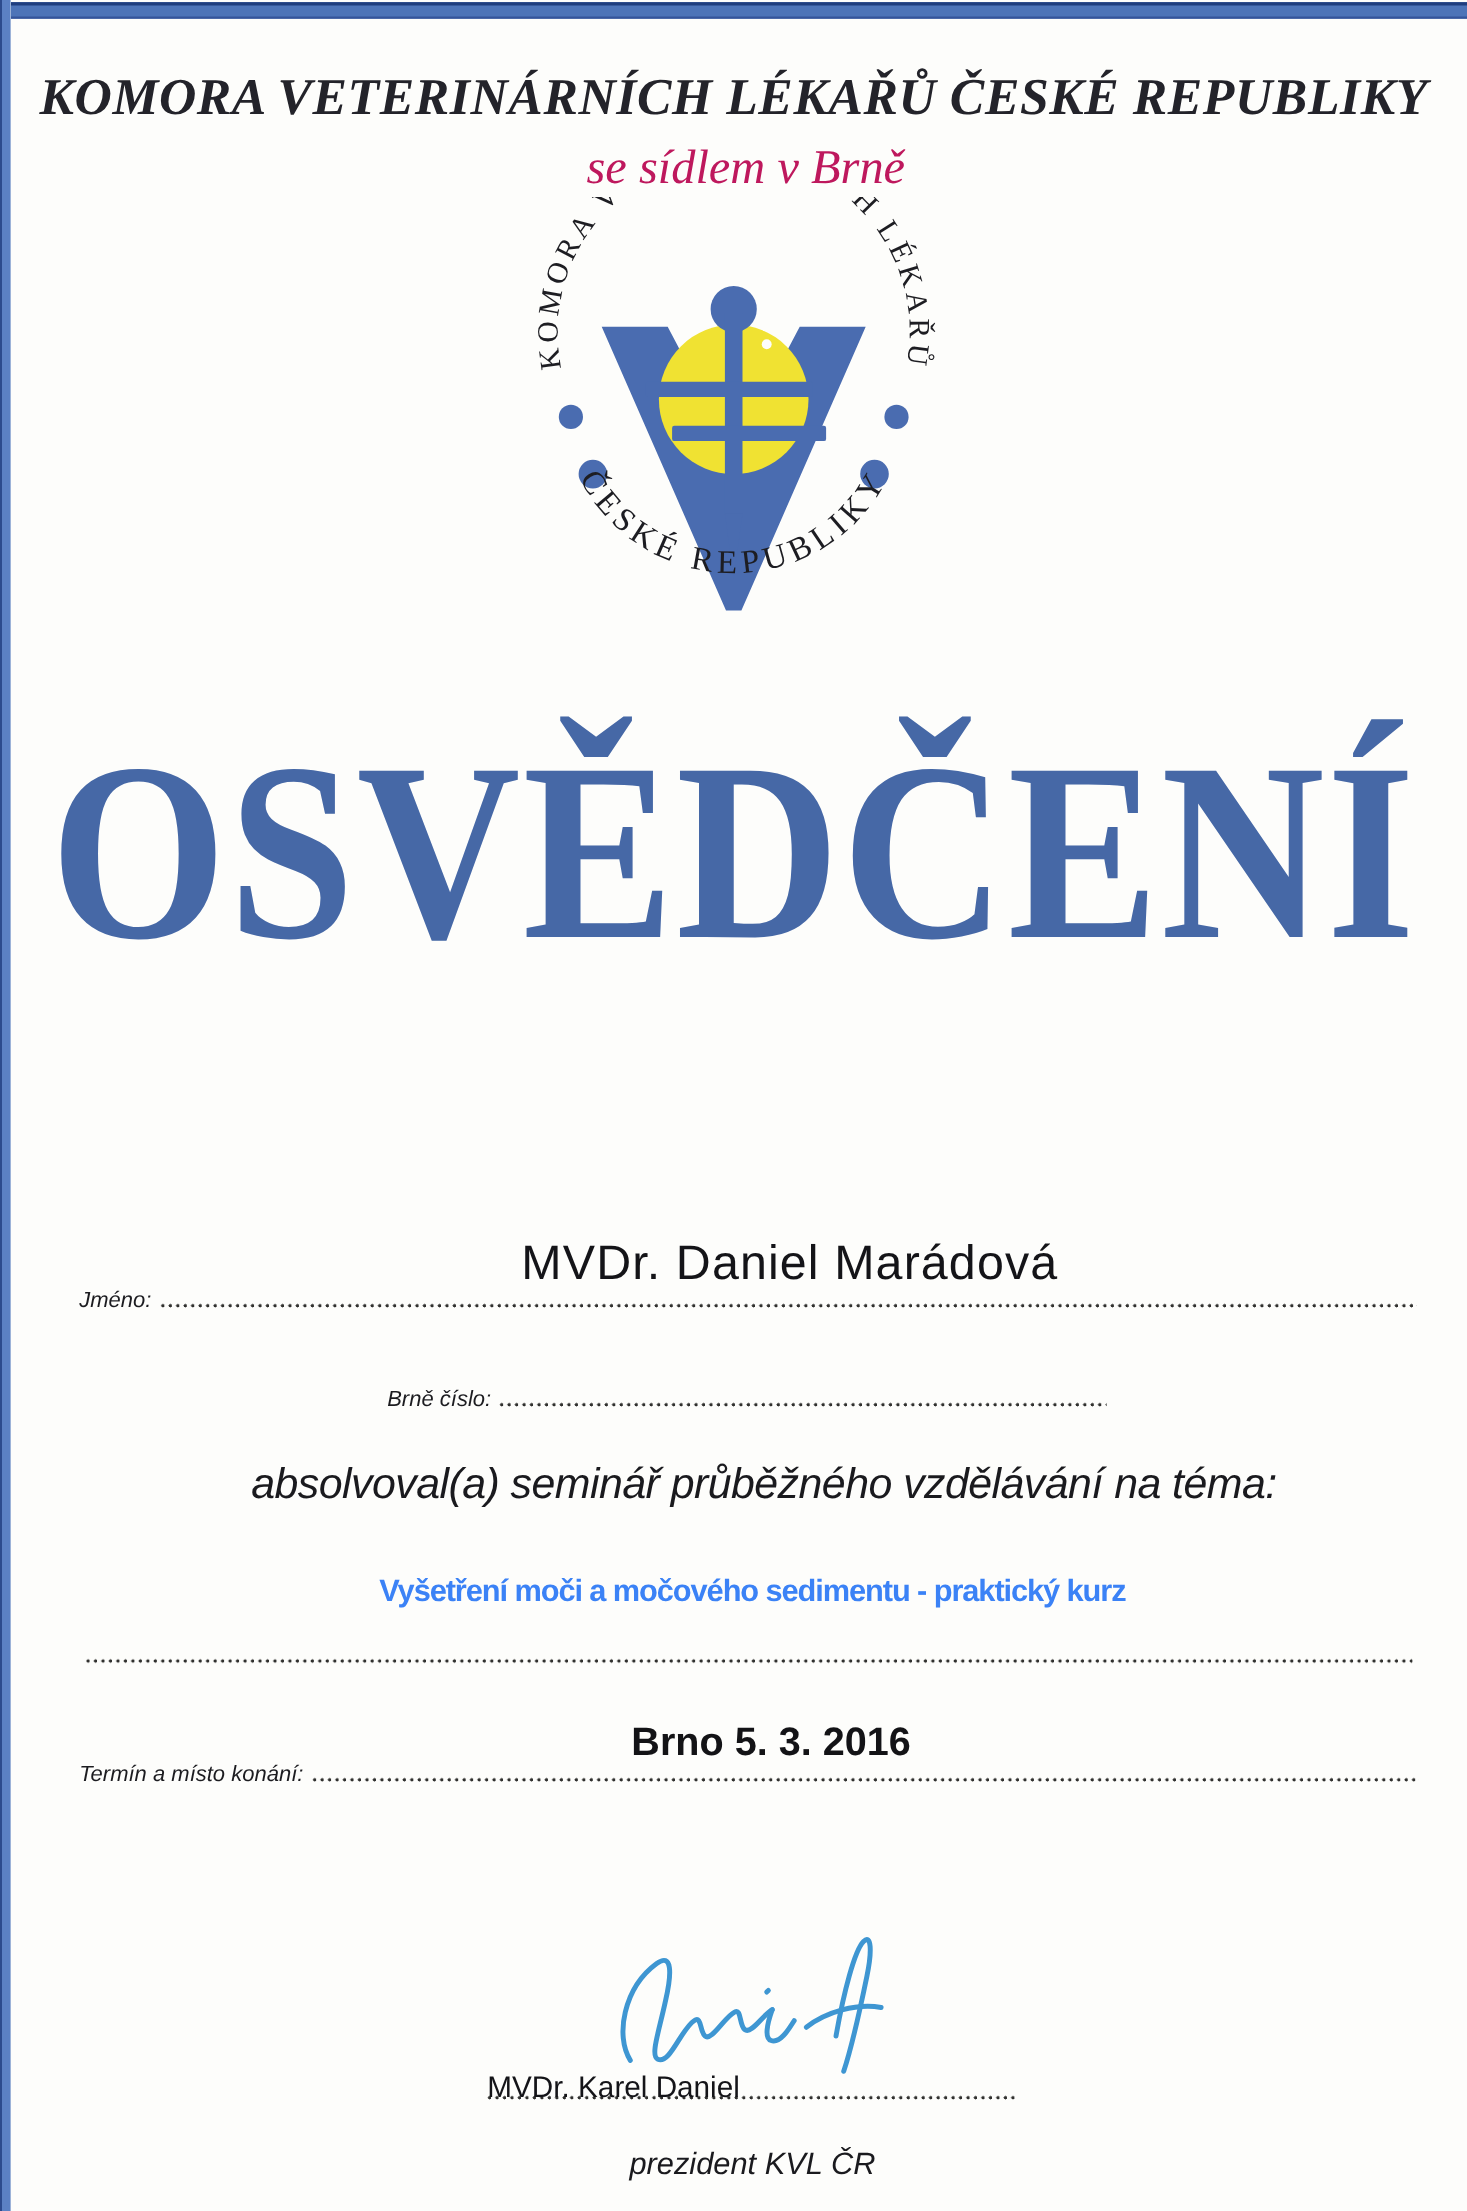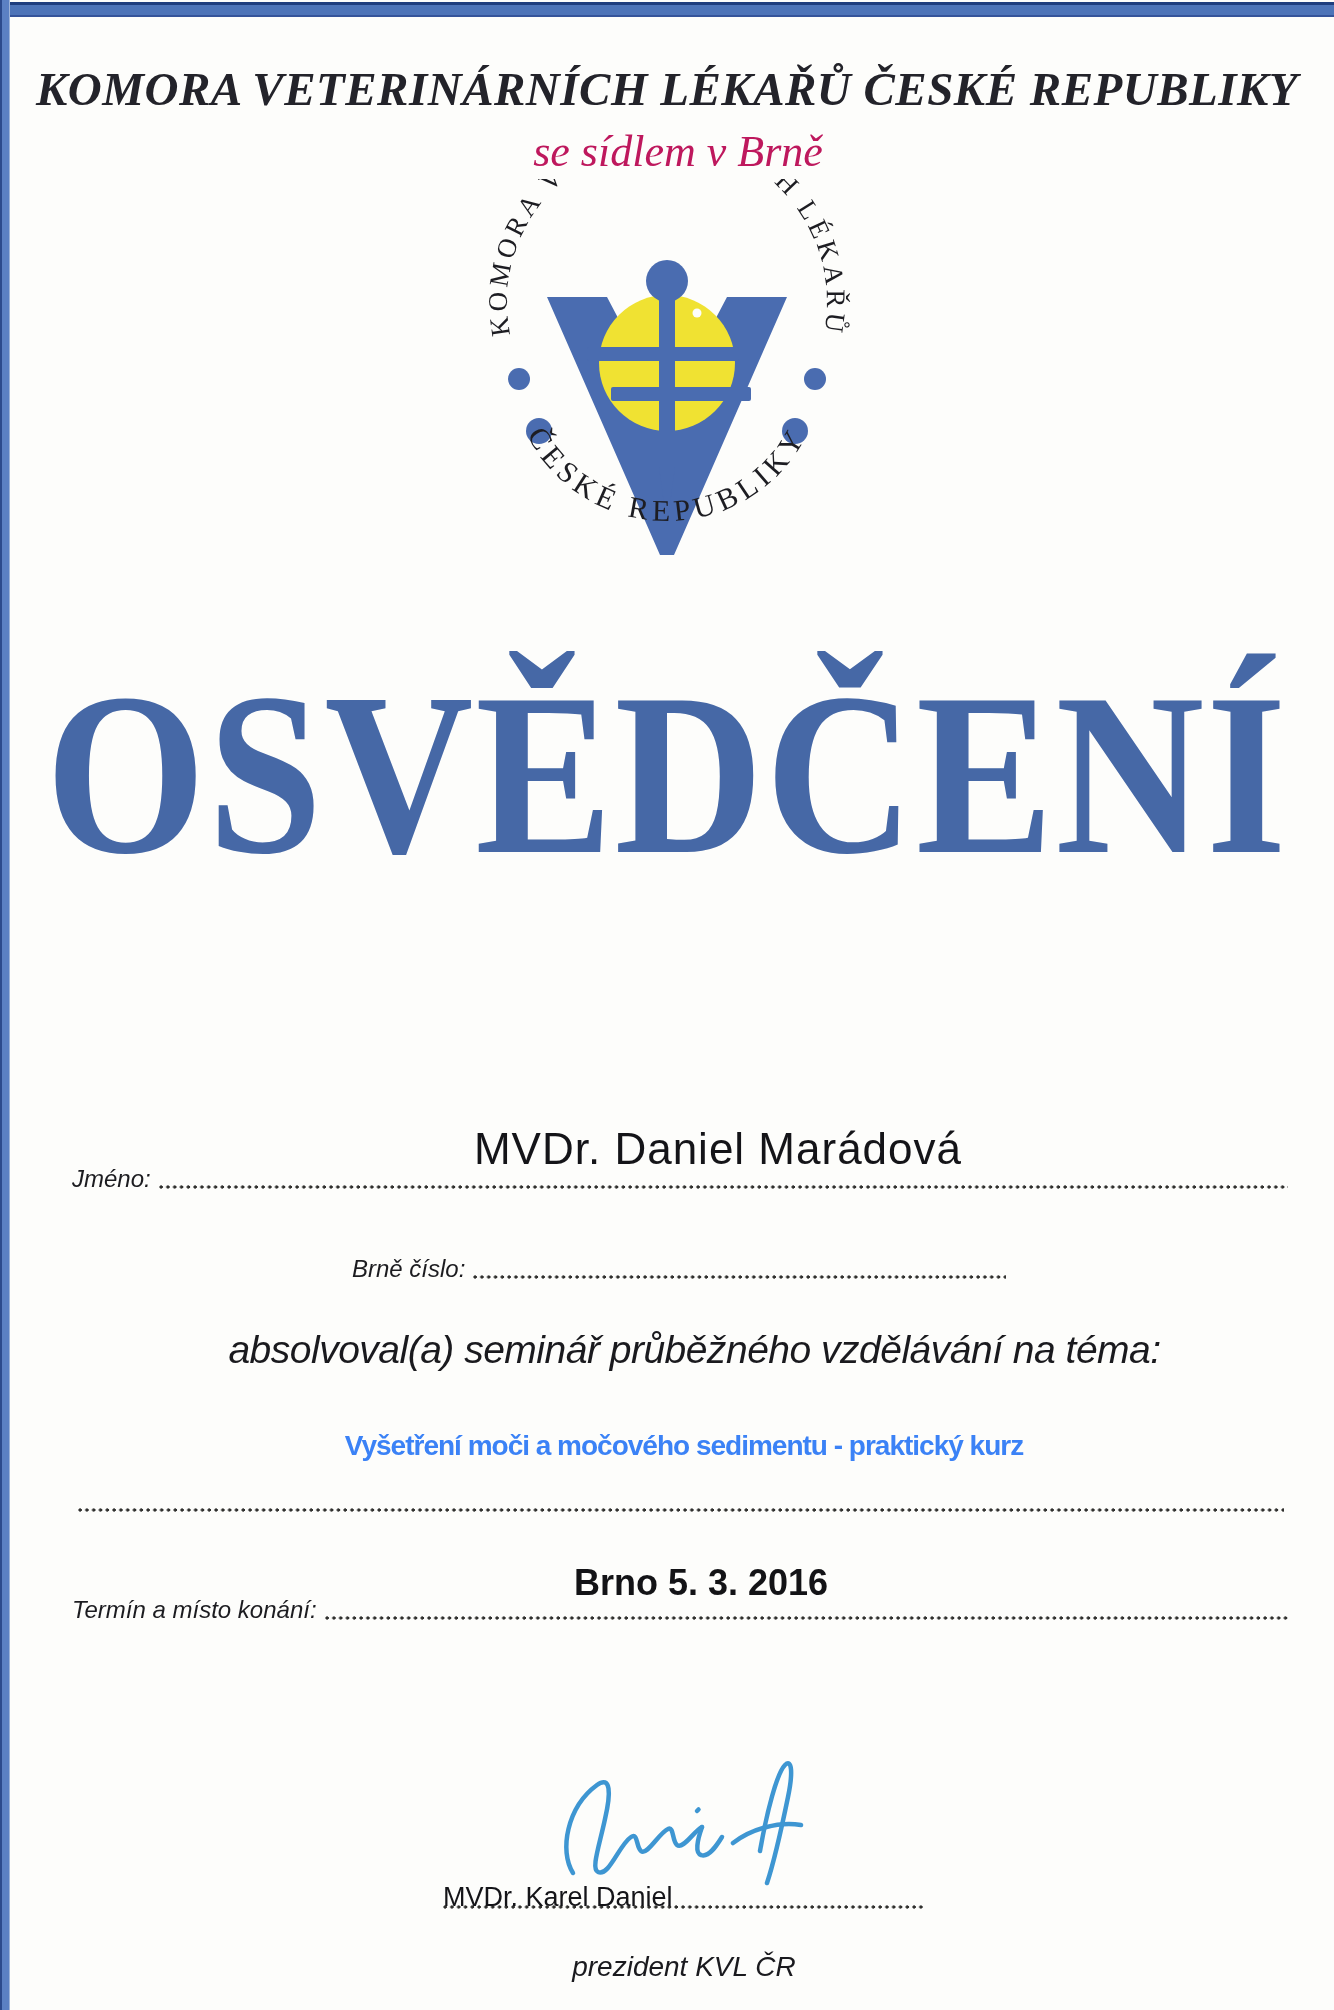--- a/index.html
+++ b/index.html
@@ -16,21 +16,21 @@
   .center-line{position:absolute;left:0;right:0;text-align:center;white-space:nowrap;line-height:1;}
   .org-title{top:66px;font-family:"Liberation Serif","DejaVu Serif",serif;
     font-style:italic;font-weight:bold;font-size:47px;letter-spacing:.5px;color:#23232a;}
   .org-seat{top:130px;font-family:"Liberation Serif","DejaVu Serif",serif;
     font-style:italic;font-size:44px;color:#be185d;padding-left:22px;}
   .logo-wrap{position:absolute;top:179px;left:50%;transform:translateX(-50%);width:372px;height:392px;}
   .big-title{top:659px;font-family:"Liberation Serif","DejaVu Serif",serif;
     font-weight:bold;font-size:206px;letter-spacing:2px;color:#4668a6;
     transform:scaleY(1.12);transform-origin:center top;}
   .row{position:absolute;display:flex;align-items:flex-end;}
-  .row .lbl{font-style:italic;font-size:24px;color:#1c1c20;white-space:nowrap;line-height:1.2;}
+  .row .lbl{font-style:italic;font-size:20px;color:#1c1c20;white-space:nowrap;line-height:1.2;}
   .dots{flex:1;height:4px;margin:0 0 5px 8px;
     background-image:radial-gradient(circle at 2px 2px,#30302e 1.5px,rgba(0,0,0,0) 1.7px);
     background-size:6.8px 4px;background-repeat:repeat-x;}
   .dotline{position:absolute;height:4px;
     background-image:radial-gradient(circle at 2px 2px,#30302e 1.5px,rgba(0,0,0,0) 1.7px);
     background-size:6.8px 4px;background-repeat:repeat-x;}
   .field-name{top:1127px;font-size:44px;letter-spacing:1px;color:#141418;padding-left:102px;}
   .statement{top:1330px;font-style:italic;font-size:39px;letter-spacing:-.5px;padding-left:44px;color:#1a1a1e;margin-left:11px;}
   .course{top:1432px;font-weight:bold;font-size:28px;letter-spacing:-1px;padding-left:34px;color:#3b82f6;}
   .brno{top:1565px;font-weight:bold;font-size:36px;padding-left:68px;color:#131316;}

